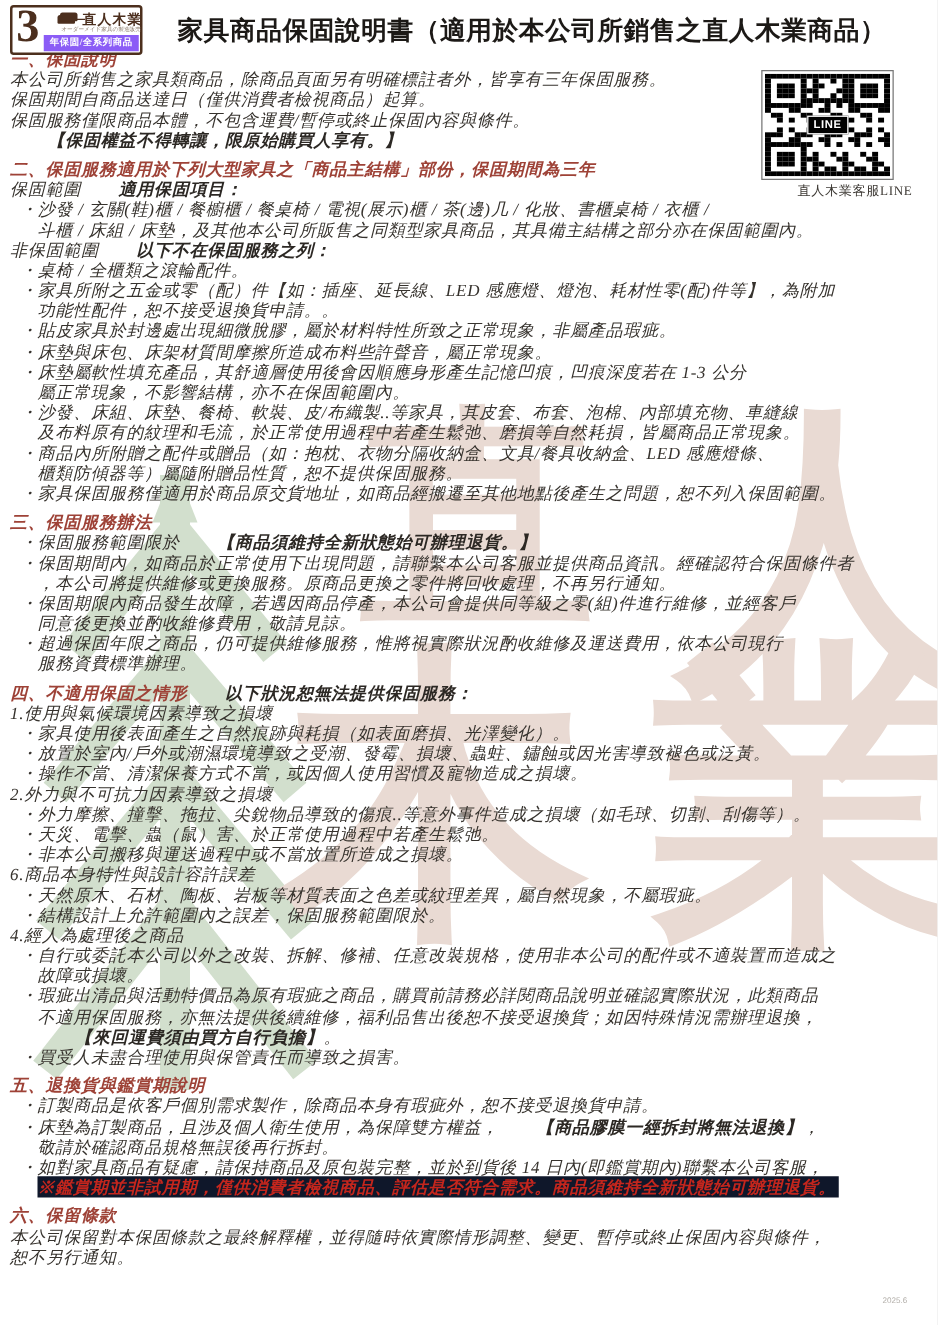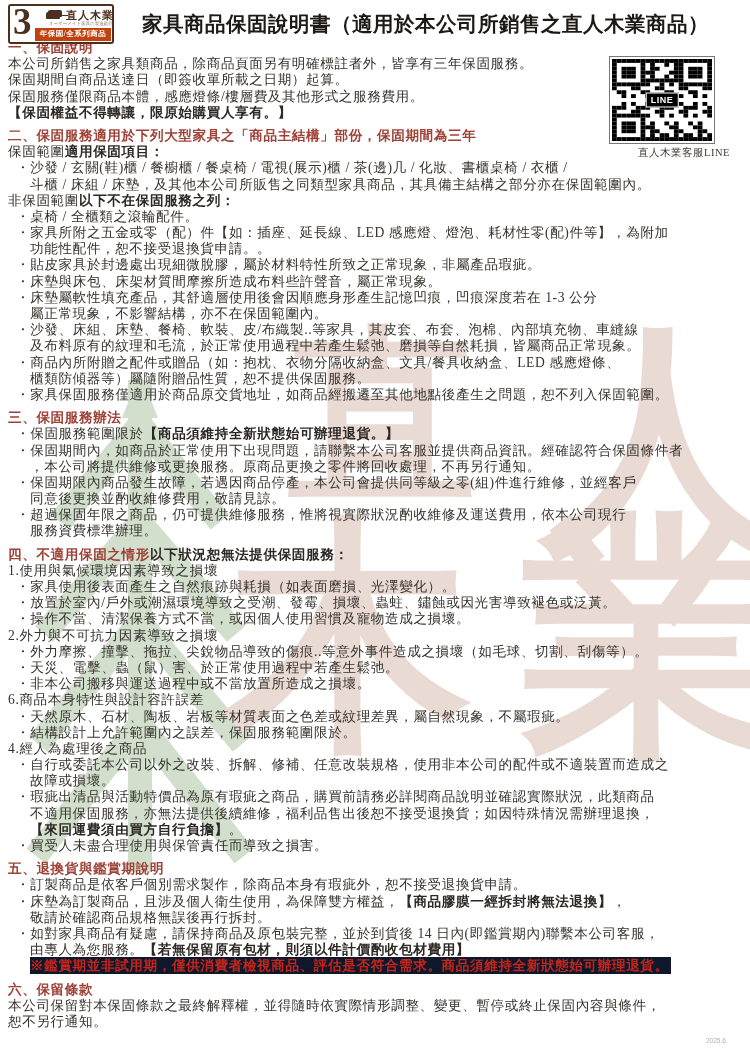--- a/index.html
+++ b/index.html
@@ -20,42 +20,42 @@
   .wm-tree{position:absolute; left:14px; top:372px;}
   
   .header{position:relative; z-index:2; height:46px;}
   .logo{position:absolute; left:8px; top:4px; width:106px; height:40px;
     border:2px solid #4c2f1d; border-radius:3px; background:#fff; box-sizing:border-box;}
   .logo-3{position:absolute; left:3px; top:-6px; font-size:37px; font-weight:700; color:#4c2f1e;}
   .logo-sofa{position:absolute; left:38px; top:4px; width:14px; height:7px; background:#4c2f1e;
     border-radius:2px 2px 1px 1px; box-shadow:-2px 2px 0 0 #4c2f1e, 9px 2px 0 -3px #4c2f1e;}
   .logo-brand{position:absolute; left:56px; top:2px; font-size:11px; font-weight:700; color:#4c2f1e; letter-spacing:1px; white-space:nowrap;}
   .logo-jp{position:absolute; left:39px; top:15px; font-size:4.5px; color:#8a7a6a; white-space:nowrap;}
-  .logo-band{position:absolute; left:25px; right:1px; bottom:1px; background:#c2410c; color:#fff;
+  .logo-band{position:absolute; left:25px; right:1px; bottom:1px; background:#8b5cf6; color:#fff;
     font-size:7.5px; font-weight:700; text-align:center; padding:1.5px 0 2px; letter-spacing:.5px; white-space:nowrap;}
   .doc-title{position:absolute; left:142px; top:10px; font-size:20.5px; font-weight:700;
     letter-spacing:.5px; color:#1c1916; white-space:nowrap;}
   
   .qr-box{position:absolute; left:609px; top:56px; z-index:2; background:#fff;
     border:1.5px solid #777; padding:2px; line-height:0;}
   .qr-center{position:absolute; left:50%; top:50%; transform:translate(-50%,-50%);
     background:#000; border:1px solid #fff; color:#fff; font-family:"Liberation Sans",sans-serif;
     font-size:9px; font-weight:700; padding:1px 4px; line-height:11px; letter-spacing:.5px;}
   .qr-caption{position:absolute; left:630px; top:146px; width:108px; z-index:2; text-align:center;
     font-size:10.5px; color:#3e3a35; letter-spacing:.5px; white-space:nowrap;}
   
   .doc{position:absolute; left:0; top:40px; width:750px; z-index:1;}
-  .section{margin-top:7px;}
+  .section{margin-top:7px;font-style:italic;}
   .section:first-child{margin-top:0;}
   .ln{height:16.2px; line-height:16.2px; font-size:13.6px; letter-spacing:.6px; white-space:nowrap;}
   .i0{padding-left:8px;}
   .i1{padding-left:16px;}
   .i2{padding-left:30px;}
   .s-h{color:#9e4237; font-weight:700;}
-  .s-b{font-weight:700; color:#2c2824;}
+  .s-b{font-weight:700; color:#2c2824;margin-left:30px;}
   .s-hl{background:#0f172a; color:#c4261d; font-weight:700; padding:1px 2px 1px 0;}
   .date-code{position:absolute; left:706px; top:1037px; z-index:2; font-size:6.5px; color:#b3afaa;
     font-family:"Liberation Sans",sans-serif;}
 </style>
 </head>
 <body>
 
 <div class="page">
 
   <div class="watermark">
@@ -325,22 +325,22 @@
         <rect x="95.24" y="78.10" width="4.76" height="3.90" fill="#000"></rect>
       </svg>
     <span class="qr-center">LINE</span>
   </div>
   <div class="qr-caption">直人木業客服LINE</div>
 
   <div class="doc" id="doc-body">
       <div class="section">
         <div class="ln i0"><span class="s-h">一、保固說明</span></div>
         <div class="ln i0"><span>本公司所銷售之家具類商品，除商品頁面另有明確標註者外，皆享有三年保固服務。</span></div>
-        <div class="ln i0"><span>保固期間自商品送達日（即簽收單所載之日期）起算。</span></div>
-        <div class="ln i0"><span>保固服務僅限商品本體，感應燈條/樓層費及其他形式之服務費用。</span></div>
+        <div class="ln i0"><span>保固期間自商品送達日（僅供消費者檢視商品）起算。</span></div>
+        <div class="ln i0"><span>保固服務僅限商品本體，不包含運費/暫停或終止保固內容與條件。</span></div>
         <div class="ln i0"><span class="s-b">【保固權益不得轉讓，限原始購買人享有。】</span></div>
       </div>
       <div class="section">
         <div class="ln i0"><span class="s-h">二、保固服務適用於下列大型家具之「商品主結構」部份，保固期間為三年</span></div>
         <div class="ln i0"><span>保固範圍</span><span class="s-b">適用保固項目：</span></div>
         <div class="ln i1"><span>・沙發 / 玄關(鞋)櫃 / 餐櫥櫃 / 餐桌椅 / 電視(展示)櫃 / 茶(邊)几 / 化妝、書櫃桌椅 / 衣櫃 /</span></div>
         <div class="ln i2"><span>斗櫃 / 床組 / 床墊，及其他本公司所販售之同類型家具商品，其具備主結構之部分亦在保固範圍內。</span></div>
         <div class="ln i0"><span>非保固範圍</span><span class="s-b">以下不在保固服務之列：</span></div>
         <div class="ln i1"><span>・桌椅 / 全櫃類之滾輪配件。</span></div>
         <div class="ln i1"><span>・家具所附之五金或零（配）件【如：插座、延長線、LED 感應燈、燈泡、耗材性零(配)件等】，為附加</span></div>
@@ -385,21 +385,20 @@
         <div class="ln i2"><span>不適用保固服務，亦無法提供後續維修，福利品售出後恕不接受退換貨；如因特殊情況需辦理退換，</span></div>
         <div class="ln i2"><span class="s-b">【來回運費須由買方自行負擔】</span><span>。</span></div>
         <div class="ln i1"><span>・買受人未盡合理使用與保管責任而導致之損害。</span></div>
       </div>
       <div class="section">
         <div class="ln i0"><span class="s-h">五、退換貨與鑑賞期說明</span></div>
         <div class="ln i1"><span>・訂製商品是依客戶個別需求製作，除商品本身有瑕疵外，恕不接受退換貨申請。</span></div>
         <div class="ln i1"><span>・床墊為訂製商品，且涉及個人衛生使用，為保障雙方權益，</span><span class="s-b">【商品膠膜一經拆封將無法退換】</span><span>，</span></div>
         <div class="ln i2"><span>敬請於確認商品規格無誤後再行拆封。</span></div>
         <div class="ln i1"><span>・如對家具商品有疑慮，請保持商品及原包裝完整，並於到貨後 14 日內(即鑑賞期內)聯繫本公司客服，</span></div>
-        <div class="ln i2"><span>由專人為您服務。</span><span class="s-b">【若無保留原有包材，則須以件計價酌收包材費用】</span></div>
         <div class="ln i2"><span class="s-hl">※鑑賞期並非試用期，僅供消費者檢視商品、評估是否符合需求。商品須維持全新狀態始可辦理退貨。</span></div>
       </div>
       <div class="section">
         <div class="ln i0"><span class="s-h">六、保留條款</span></div>
         <div class="ln i0"><span>本公司保留對本保固條款之最終解釋權，並得隨時依實際情形調整、變更、暫停或終止保固內容與條件，</span></div>
         <div class="ln i0"><span>恕不另行通知。</span></div>
       </div>
     </div>
 
   <div class="date-code">2025.6</div>

